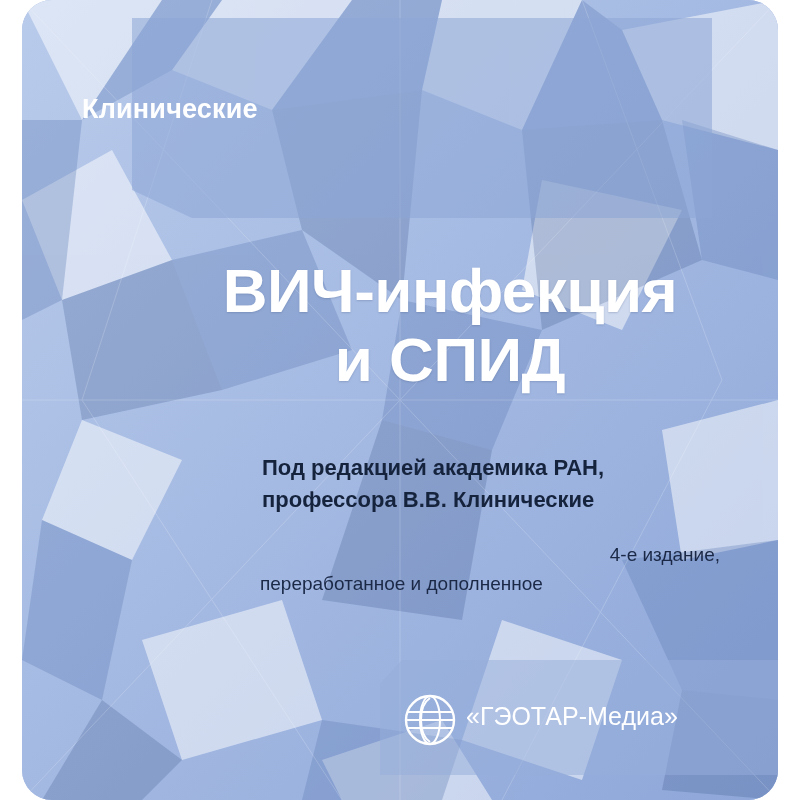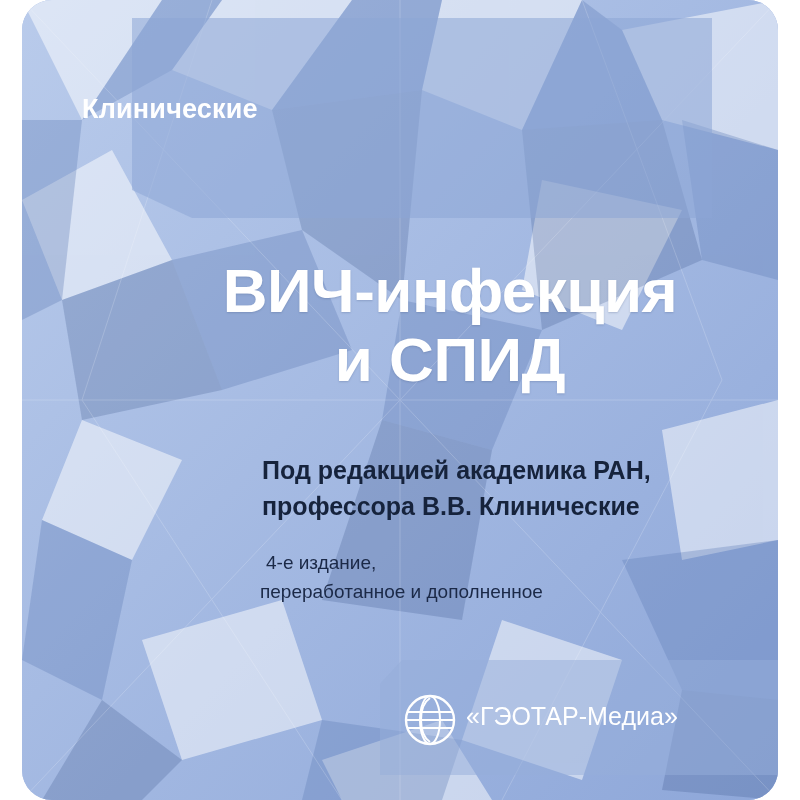--- a/index.html
+++ b/index.html
@@ -77,34 +77,34 @@
     text-align: center;
   }
 
   .editors {
     position: absolute;
     left: 240px;
     top: 452px;
     width: 470px;
     color: #16233c;
     font-weight: bold;
-    font-size: 25px;
+    font-size: 22px;
     line-height: 1.45;
   }
 
   .edition {
     position: absolute;
     left: 238px;
     top: 540px;
     width: 460px;
     color: #1b2947;
     font-size: 19px;
     line-height: 1.55;
   }
-  .edition .line1 { display: block; text-align: left; padding-left: 6px; margin-top: 8px; }
+  .edition .line1 { display: block; text-align: right; padding-left: 6px; }
   .edition .line2 { display: block; text-align: left; }
 
   
   .pub-band {
     position: absolute;
     left: 358px;
     top: 660px;
     width: 420px;
     height: 115px;
     background: rgba(150, 174, 218, 0.5);

